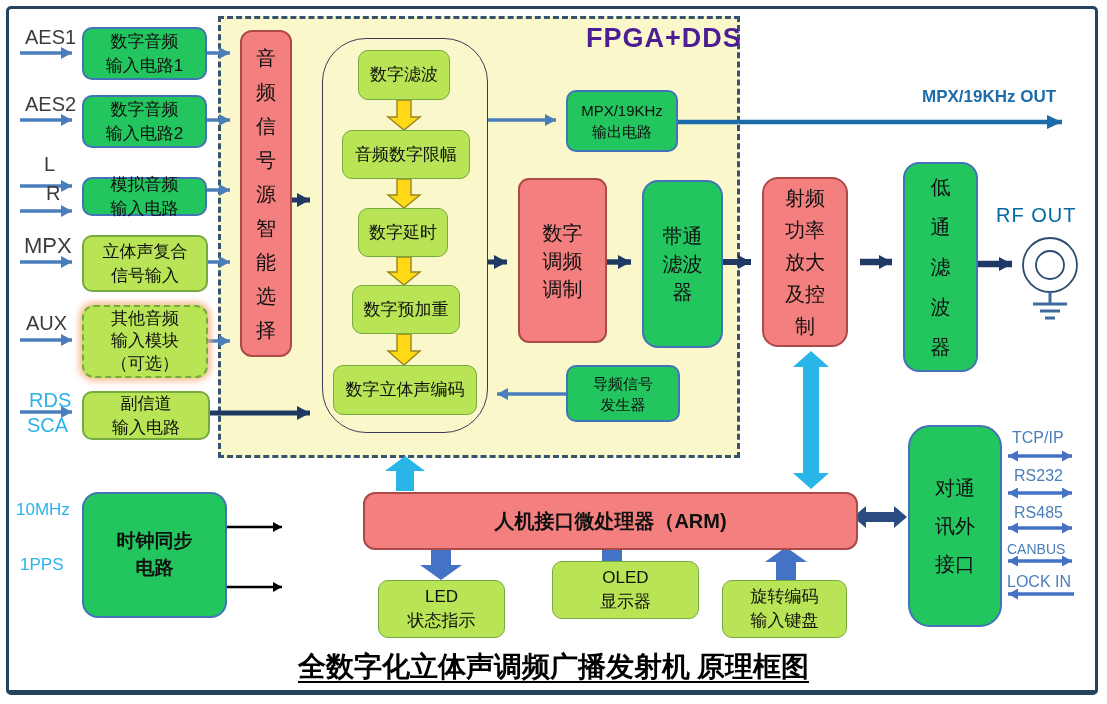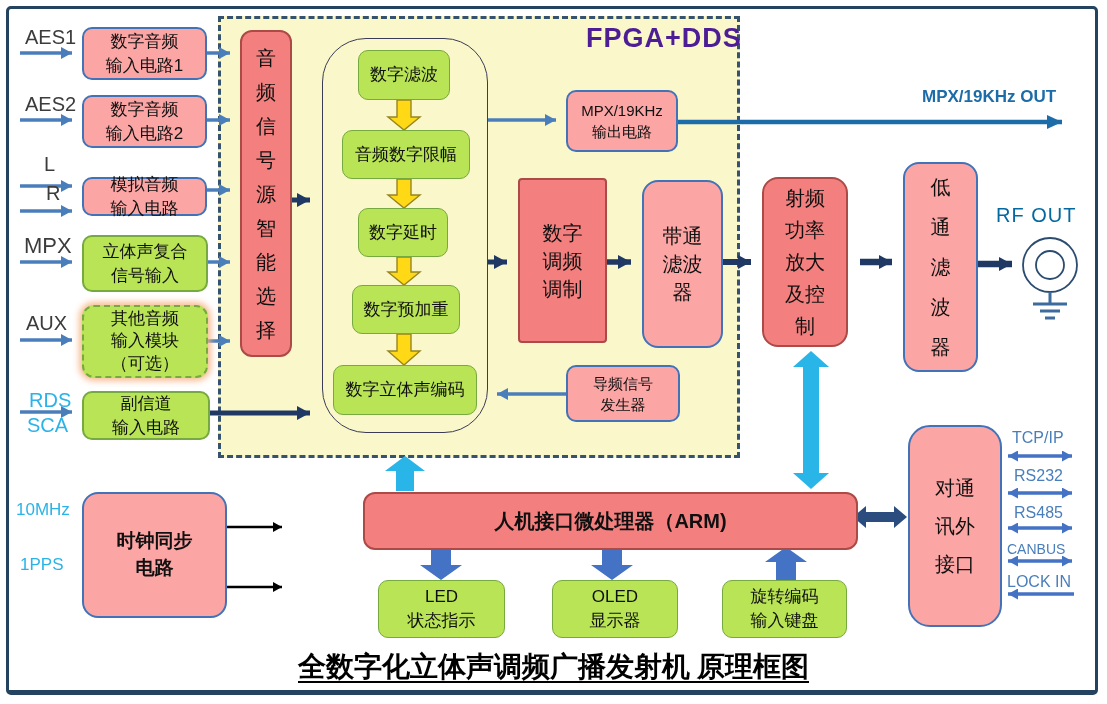--- a/index.html
+++ b/index.html
@@ -18,21 +18,21 @@
   .chain-container{
     position:absolute;left:322px;top:38px;width:166px;height:395px;
     background:#FAF8CB;border:1.5px solid #3B3B55;border-radius:44px;box-sizing:border-box;z-index:2;
   }
   svg.wires{position:absolute;left:0;top:0;z-index:3;pointer-events:none;}
   .box{
     position:absolute;display:flex;align-items:center;justify-content:center;
     text-align:center;white-space:pre-line;color:#101010;box-sizing:border-box;
     font-size:17px;line-height:1.4;z-index:4;
   }
-  .blue {background:#fca5a5;border:2px solid #4272B8;border-radius:10px;}
+  .blue {background:#22c55e;border:2px solid #4272B8;border-radius:10px;}
   .pink {background:#F3807F;border:2px solid #AC4A48;border-radius:12px;}
   .green{background:#B9E455;border:2px solid #76A93F;border-radius:10px;}
   .green-dashed{
     background:#B9E455;border:2px dashed #76A93F;border-radius:12px;
     box-shadow:0 0 6px 3px rgba(246,178,128,0.85);
   }
   .lbl{position:absolute;z-index:4;font-size:20px;color:#3C3C3C;line-height:1.1;}
   .cyan-lbl{color:#2BB3E8;}
   .port-lbl{color:#4A7EBB;font-size:16px;}
   .fpga-lbl{font-size:27px;font-weight:bold;color:#4c1d95;letter-spacing:1px;}
@@ -187,21 +187,21 @@
 
   <div class="box green" style="left:358px;top:50px;width:92px;height:50px;border-width:1.5px;">数字滤波</div>
   <div class="box green" style="left:342px;top:130px;width:128px;height:49px;border-width:1.5px;">音频数字限幅</div>
   <div class="box green" style="left:358px;top:208px;width:90px;height:49px;border-width:1.5px;">数字延时</div>
   <div class="box green" style="left:352px;top:285px;width:108px;height:49px;border-width:1.5px;">数字预加重</div>
   <div class="box green" style="left:333px;top:365px;width:144px;height:50px;border-width:1.5px;">数字立体声编码</div>
 
   <div class="box blue" style="left:566px;top:90px;width:112px;height:62px;font-size:15px;">MPX/19KHz
 输出电路</div>
   <div class="lbl mpxout-lbl" style="left:922px;top:88px;">MPX/19KHz OUT</div>
-  <div class="box pink" style="left:518px;top:178px;width:89px;height:165px;font-size:20px;border-radius:4px;">数字
+  <div class="box pink" style="left:518px;top:178px;width:89px;height:165px;font-size:20px;border-radius:11px;">数字
 调频
 调制</div>
   <div class="box blue" style="left:642px;top:180px;width:81px;height:168px;font-size:20px;border-radius:16px;">带通
 滤波
 器</div>
   <div class="box blue" style="left:566px;top:365px;width:114px;height:57px;font-size:15px;">导频信号
 发生器</div>
 
   <div class="box pink" style="left:762px;top:177px;width:86px;height:170px;font-size:20px;line-height:1.6;border-radius:16px;">射频
 功率
@@ -213,21 +213,21 @@
 滤
 波
 器</div>
   <div class="lbl rfout-lbl" style="left:996px;top:204px;">RF OUT</div>
 
   <div class="box blue" style="left:82px;top:492px;width:145px;height:126px;font-size:19px;font-weight:bold;border-radius:16px;">时钟同步
 电路</div>
   <div class="box pink" style="left:363px;top:492px;width:495px;height:58px;font-size:20px;font-weight:bold;">人机接口微处理器（ARM)</div>
   <div class="box green" style="left:378px;top:580px;width:127px;height:58px;border-width:1.5px;">LED
 状态指示</div>
-  <div class="box green" style="left:552px;top:580px;width:126px;height:58px;border-width:1.5px;">OLED
+  <div class="box green" style="left:552px;top:561px;width:147px;height:58px;border-width:1.5px;">OLED
 显示器</div>
   <div class="box green" style="left:722px;top:580px;width:125px;height:58px;border-width:1.5px;">旋转编码
 输入键盘</div>
 
   <div class="box blue" style="left:908px;top:425px;width:94px;height:202px;font-size:20px;line-height:1.9;border-radius:22px;">对通
 讯外
 接口</div>
   <div class="lbl port-lbl" style="left:1012px;top:429px;">TCP/IP</div>
   <div class="lbl port-lbl" style="left:1014px;top:467px;">RS232</div>
   <div class="lbl port-lbl" style="left:1014px;top:504px;">RS485</div>

